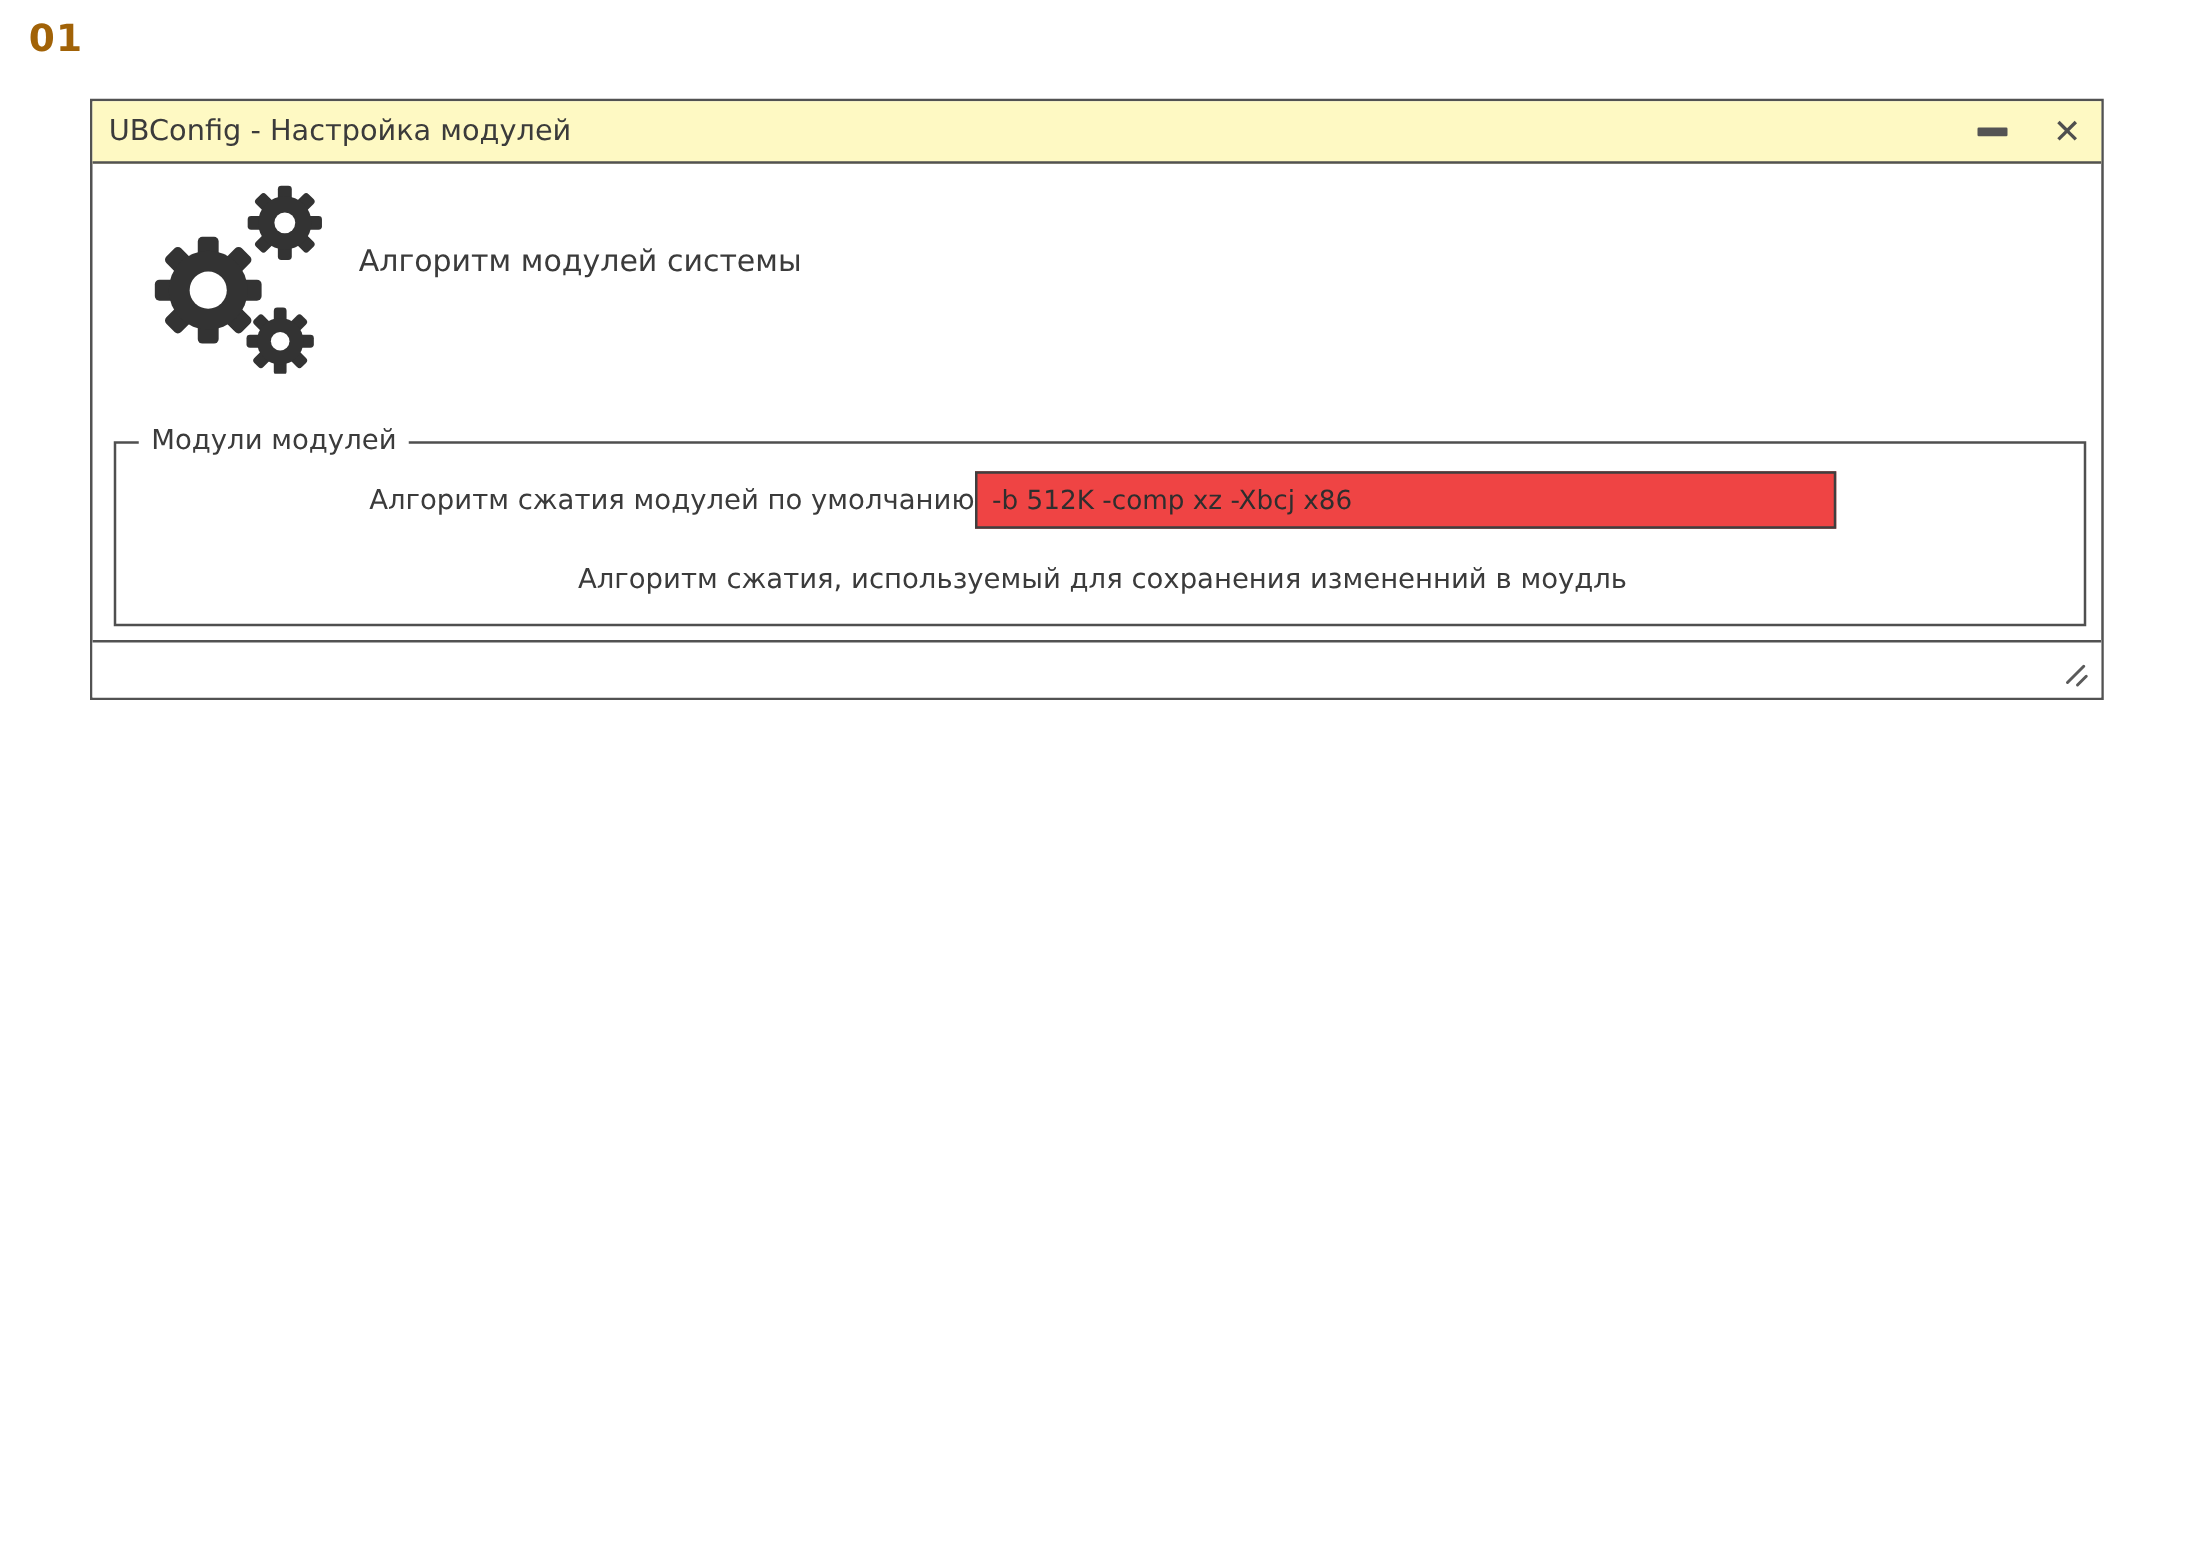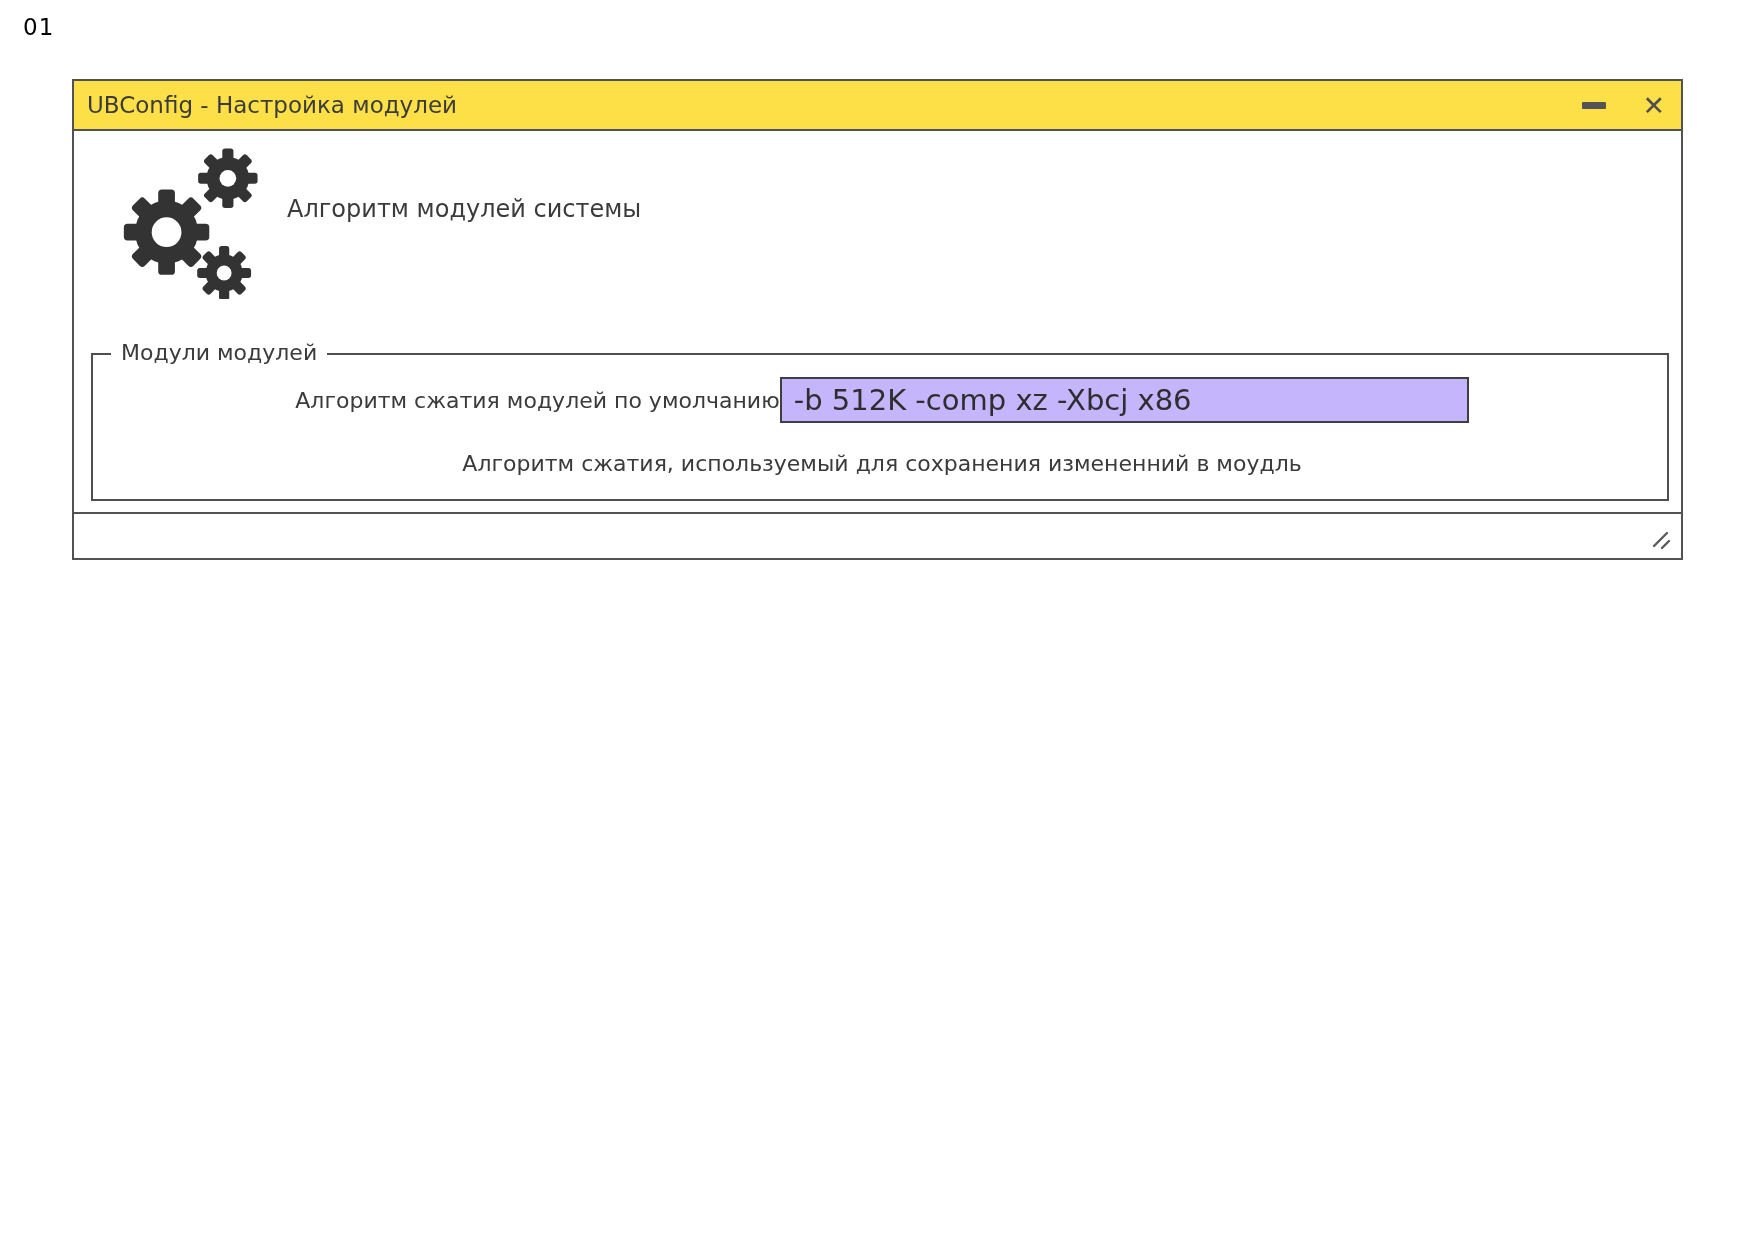--- a/index.html
+++ b/index.html
@@ -7,38 +7,38 @@
     width: 1753px; height: 1240px;
     background: #ffffff;
     font-family: "DejaVu Sans", "Liberation Sans", sans-serif;
     color: #3b3b3b;
     overflow: hidden;
   }
   .canvas { position: relative; width: 1753px; height: 1240px; }
 
   .fig-label {
     position: absolute; left: 23px; top: 14px;
-    font-size: 23px; font-weight: normal; color: #000000;
+    font-size: 30px; font-weight: bold; color: #a16207;
     letter-spacing: 1px;
   }
 
   
   .window {
     position: absolute; left: 72px; top: 79px;
     width: 1611px; height: 481px;
     border: 2px solid #525252;
     background: #ffffff;
   }
   .titlebar {
     position: absolute; left: 0; top: 0; right: 0;
     height: 50px;
     border-bottom: 2px solid #525252;
     display: flex; align-items: center;
     padding: 0 16px 0 13px;
-    background: #fde047;
+    background: #fef9c3;
   }
   .title-text { font-size: 23px; color: #3b3b3b; }
   .win-controls {
     margin-left: auto; display: flex; align-items: center; gap: 36px;
   }
   .btn-min { width: 24px; height: 7px; background: #545454; border-radius: 1px; cursor: pointer; }
   .btn-close {
     font-size: 27px; font-weight: bold; color: #4f4f4f;
     line-height: 1; cursor: pointer;
   }
@@ -66,23 +66,23 @@
   .field-row {
     position: absolute; left: 18px; right: 14px;
     display: flex; align-items: center; justify-content: center;
     height: 50px;
   }
   .field-row.row-0 { top: 20px; }
   .field-row.row-1 { top: 83px; }
   .field-label { font-size: 22px; color: #3b3b3b; white-space: nowrap; }
   .field-input {
     width: 689px; height: 46px; flex: none;
-    border: 2px solid #3f3f3f; background: #c4b5fd;
+    border: 2px solid #3f3f3f; background: #ef4444;
     font-family: "DejaVu Sans", "Liberation Sans", sans-serif;
-    font-size: 29px; color: #2e2e2e;
+    font-size: 21px; color: #2e2e2e;
     padding: 0 12px;
     outline: none;
   }
 
   
   .statusbar {
     position: absolute; left: 0; right: 0; bottom: 0;
     height: 46px;
     border-top: 2px solid #525252;
     background: #ffffff;

